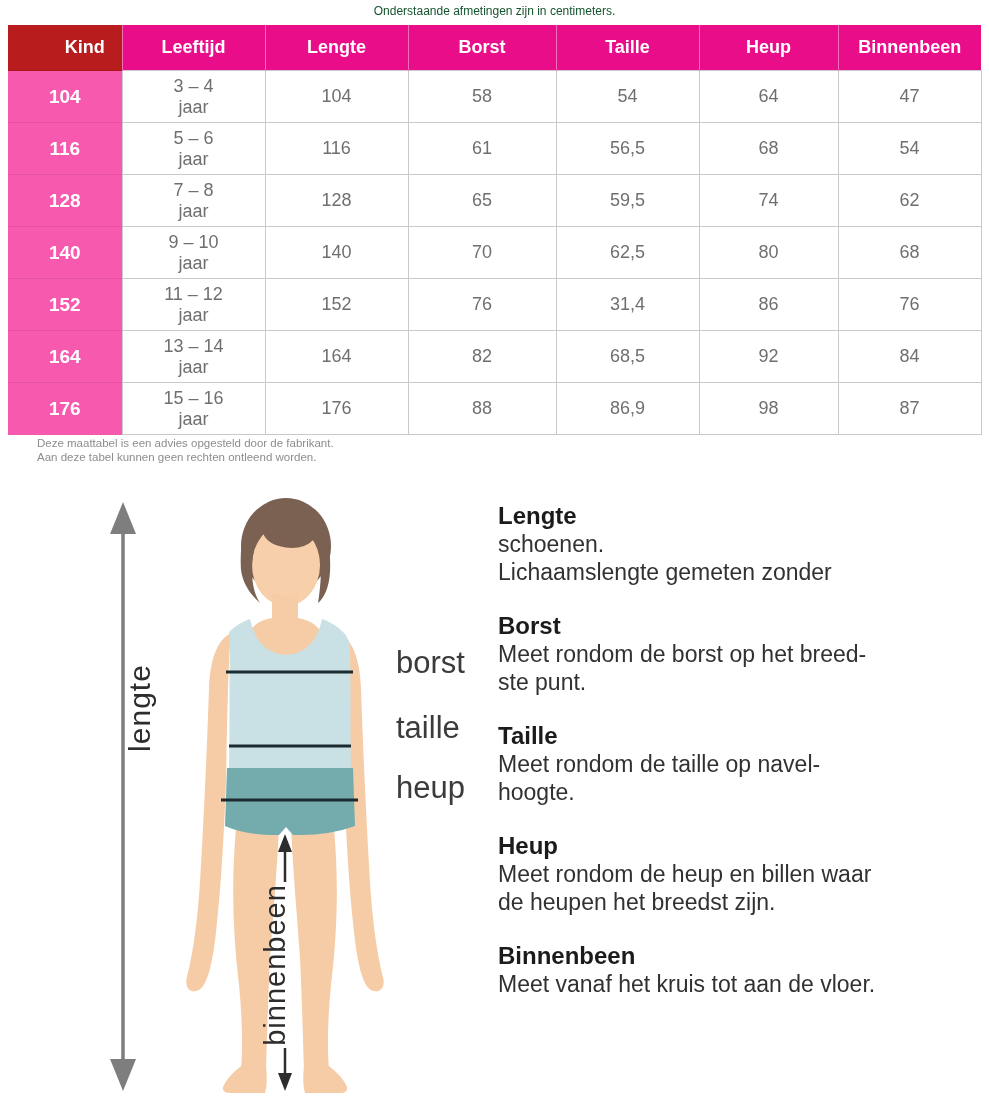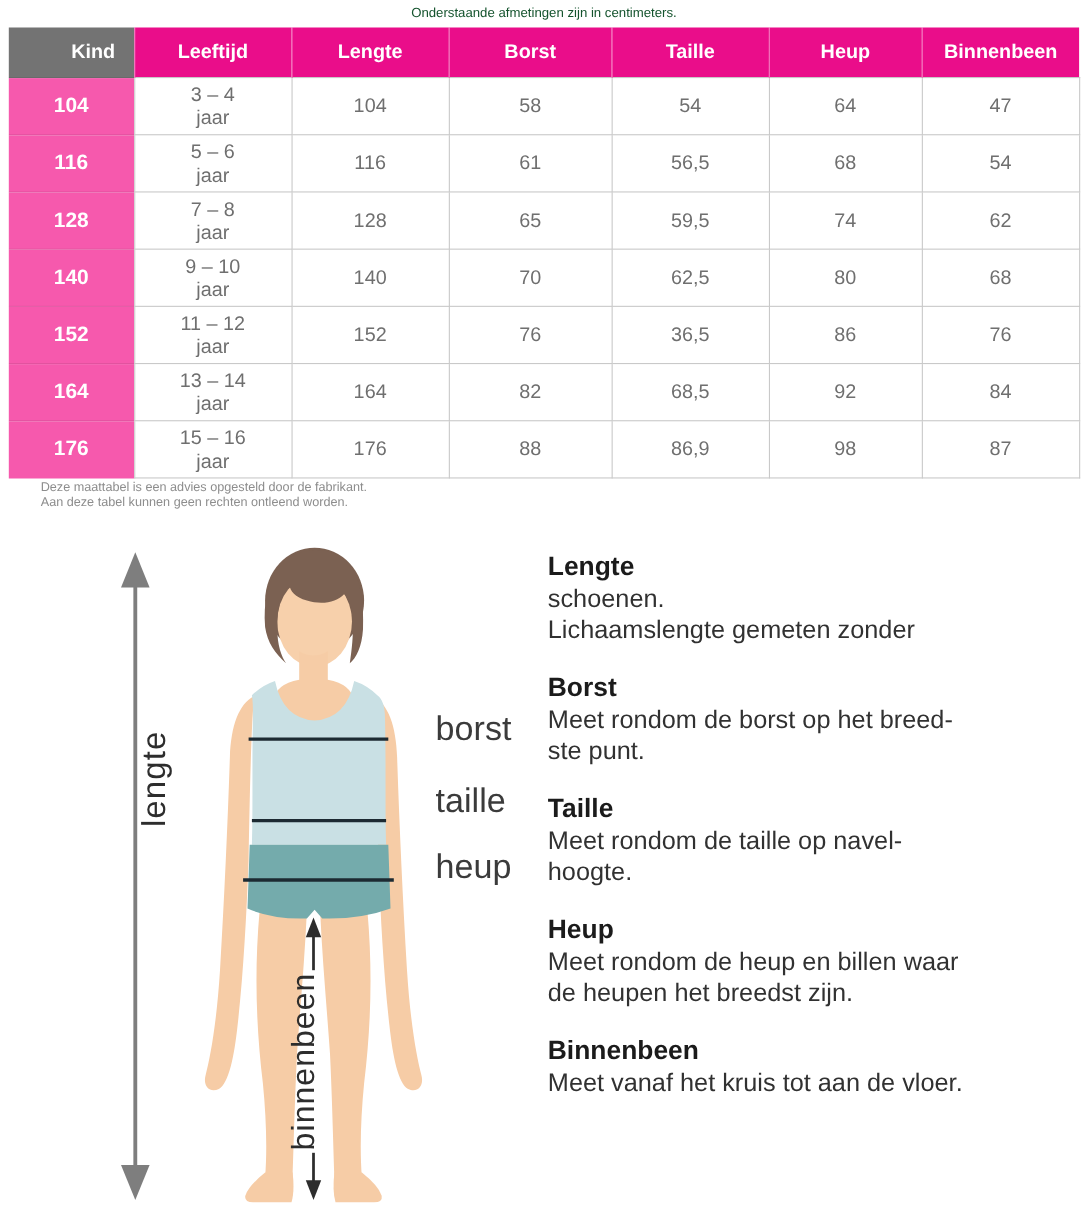--- a/index.html
+++ b/index.html
@@ -33,21 +33,21 @@
   .size-table th {
     height: 45px;
     color: #ffffff;
     font-size: 18px;
     font-weight: bold;
     text-align: center;
     vertical-align: middle;
     padding: 0;
   }
   .size-table th.hdr-pink { background: #ea0d8a; border-left: 1px solid rgba(255,255,255,0.4); }
-  .size-table th.hdr-blue { background: #737373; padding-left: 40px; }
+  .size-table th.hdr-blue { background: #b91c1c; padding-left: 40px; }
   .size-table td {
     height: 51px;
     text-align: center;
     vertical-align: middle;
     padding: 0;
     margin-top: 36px;
   }
   .size-table td.size-cell {
     background: #f659ad;
     color: #ffffff;
@@ -191,21 +191,21 @@
         <td class="val-cell">68</td>
       </tr>
       <tr>
         <td class="size-cell">152</td>
         <td class="val-cell">
           <span class="age-line">11 – 12</span>
           <span class="age-line">jaar</span>
         </td>
         <td class="val-cell">152</td>
         <td class="val-cell">76</td>
-        <td class="val-cell">36,5</td>
+        <td class="val-cell">31,4</td>
         <td class="val-cell">86</td>
         <td class="val-cell">76</td>
       </tr>
       <tr>
         <td class="size-cell">164</td>
         <td class="val-cell">
           <span class="age-line">13 – 14</span>
           <span class="age-line">jaar</span>
         </td>
         <td class="val-cell">164</td>

